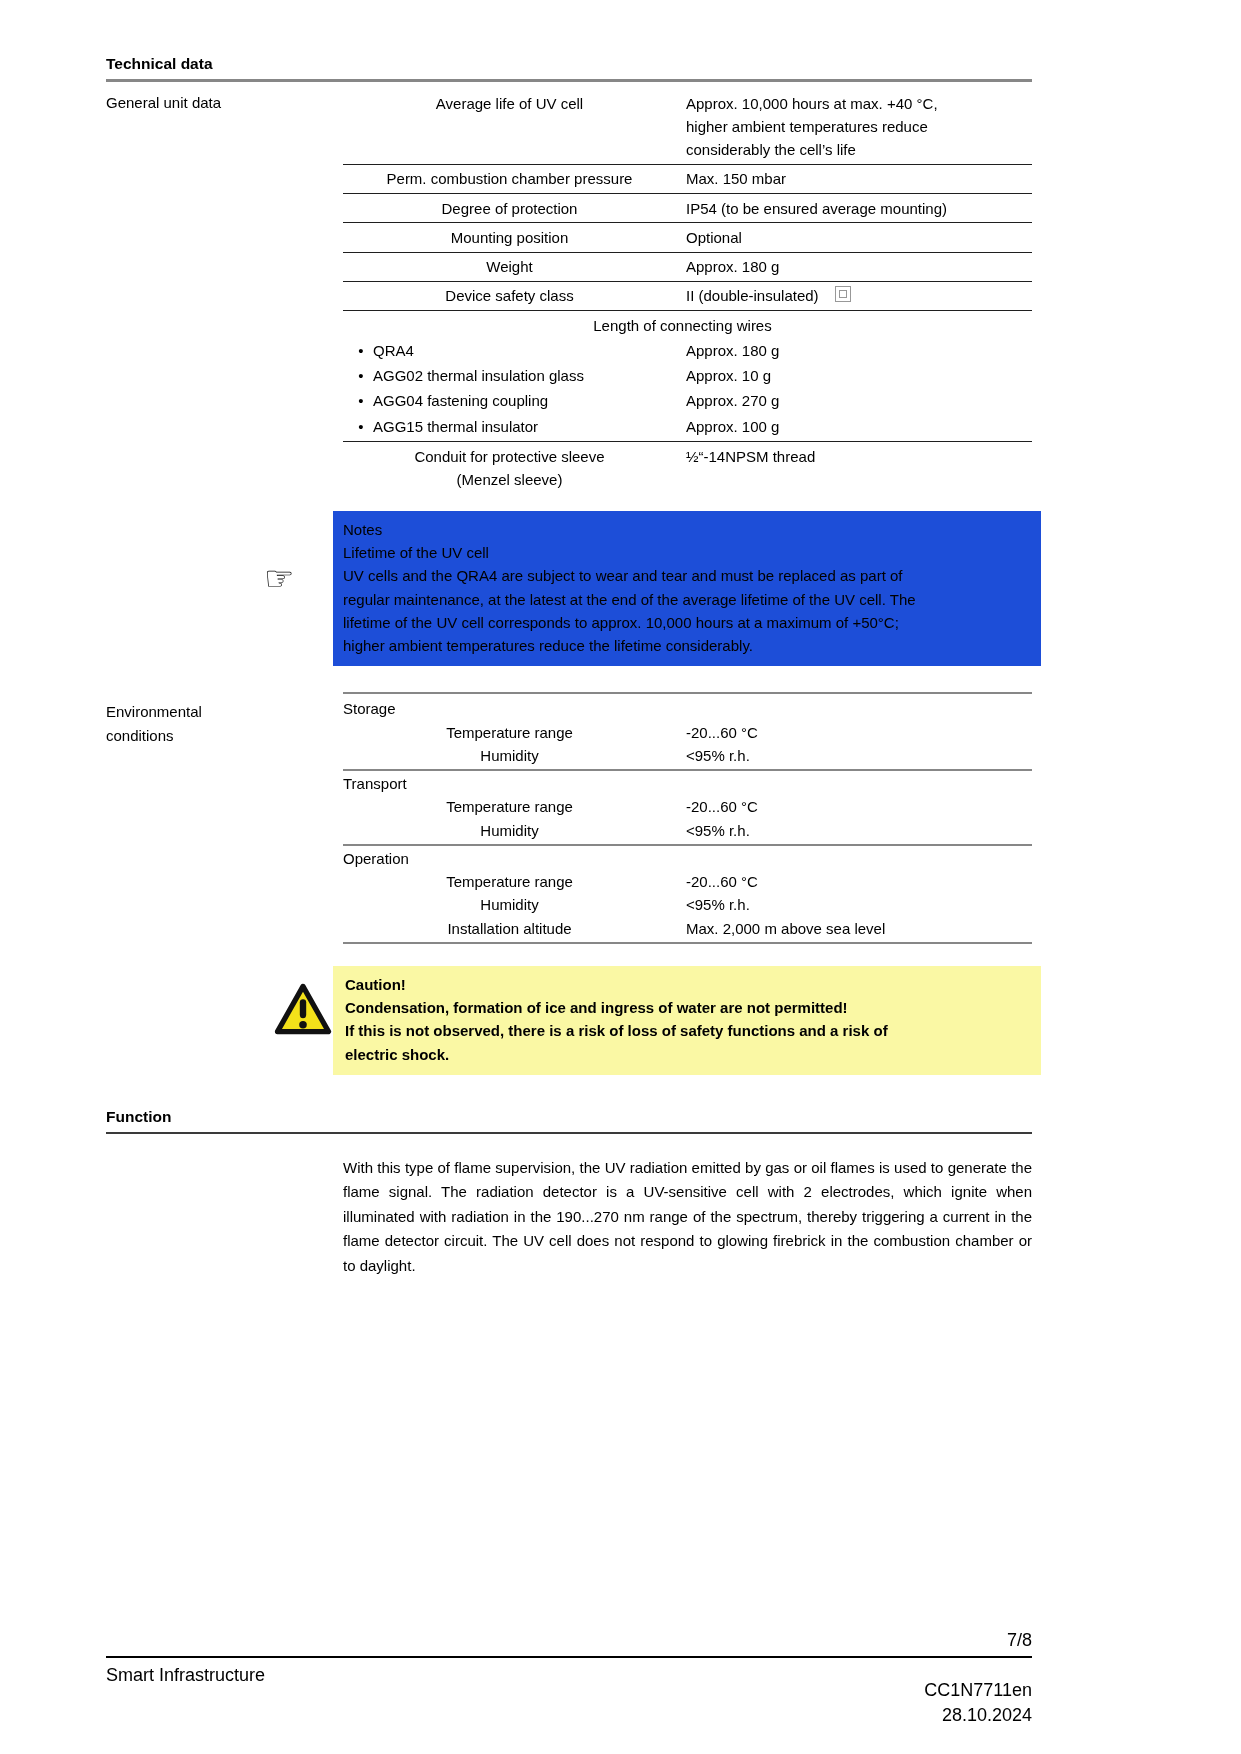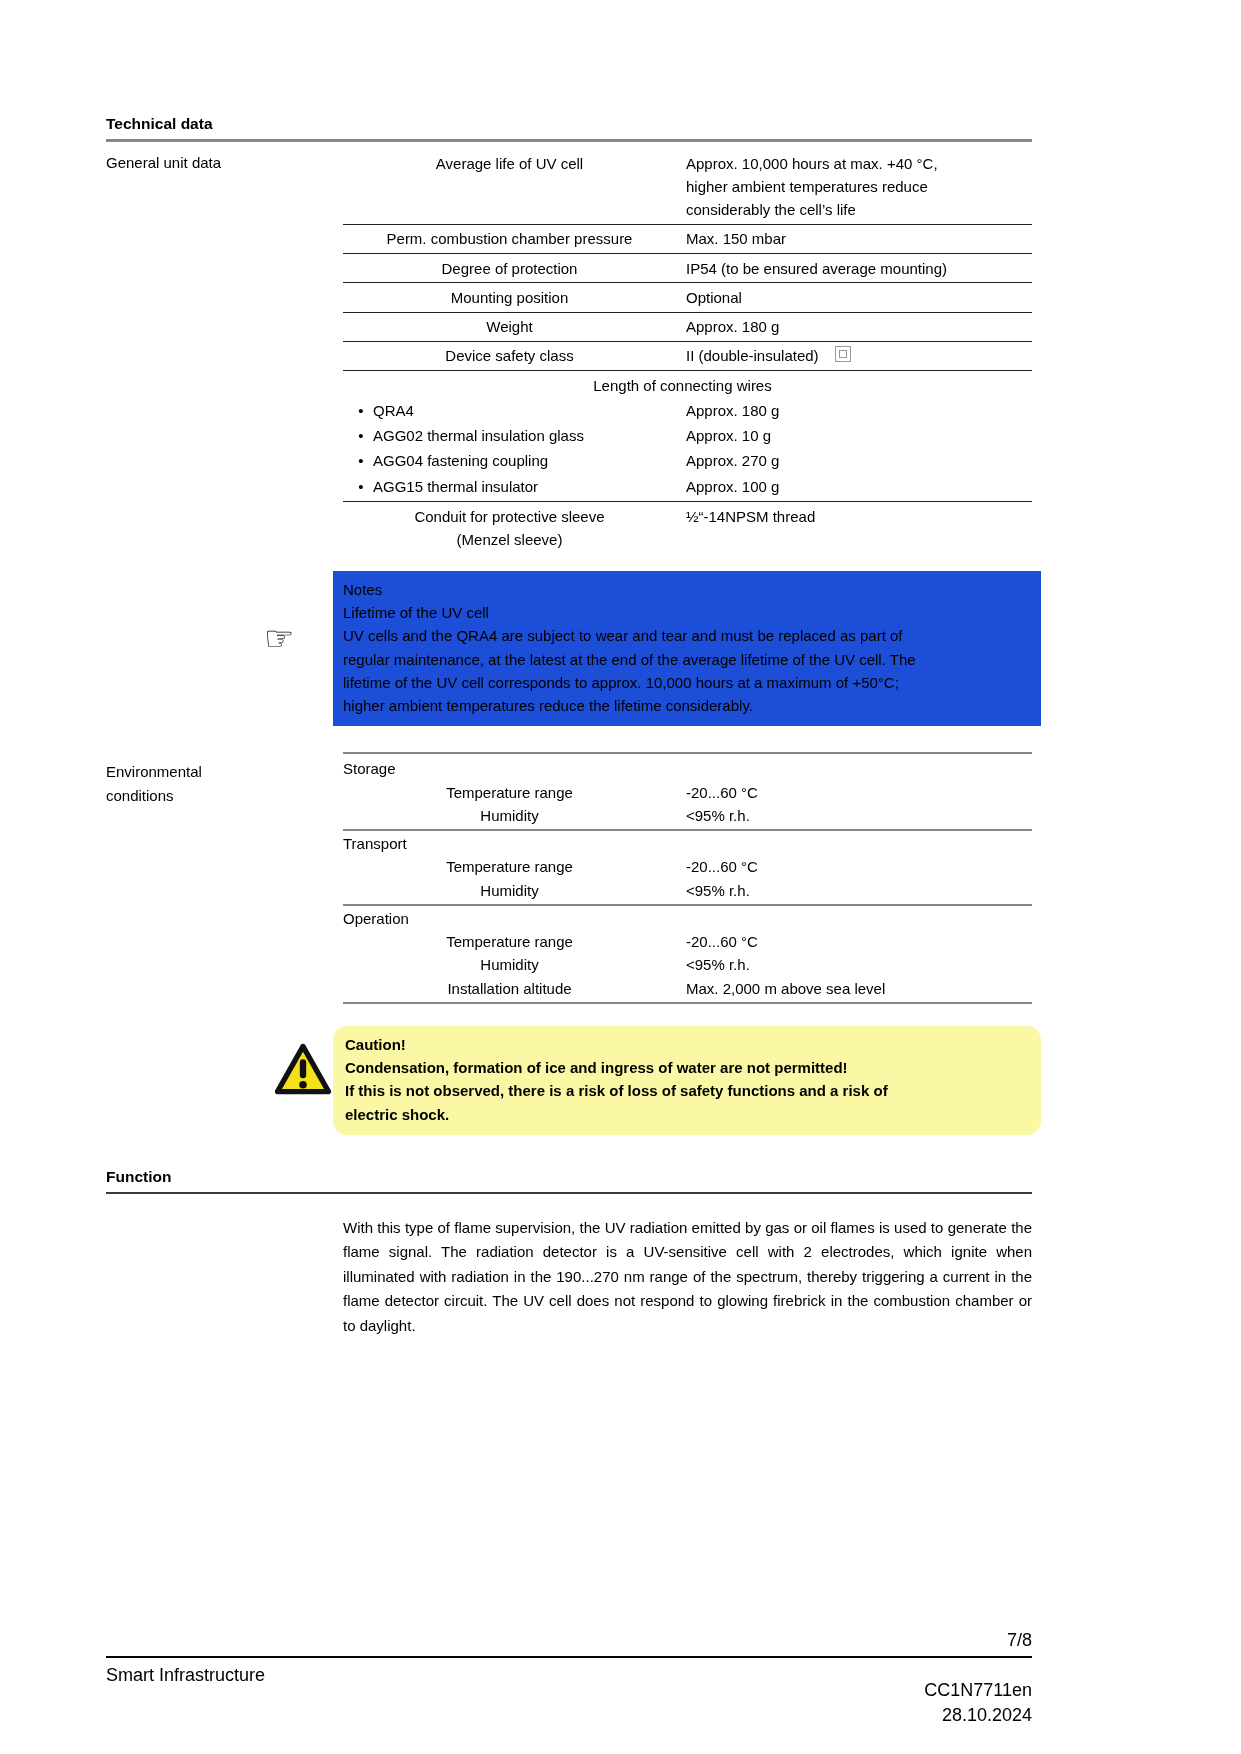--- a/index.html
+++ b/index.html
@@ -13,21 +13,21 @@
     color: #000;
     font-family: "Liberation Sans", sans-serif;
     font-size: 15px;
     line-height: 1.55;
   }
   .content {
     position: absolute;
     left: 106px;
     top: 0;
     width: 926px;
-    padding-top: 112px;
+    padding-top: 52px;
   }
   .sec-heading {
     font-weight: bold;
     font-size: 15.5px;
     margin: 0 0 3px 0;
   }
   .rule-gray { height: 3px; background: #878787; margin-bottom: 7px; }
   .rule-dark { height: 2px; background: #3a3a3a; margin-bottom: 7px; }
 
   .section { position: relative; }
@@ -85,21 +85,20 @@
   .grp-header { font-weight: normal; }
   .env-row { display: flex; }
 
   .caution-wrap { position: relative; margin-top: 22px; }
   .caution-box {
     margin-left: 227px;
     width: 708px;
     background: #faf8a4;
     padding: 7px 22px 9px 12px;
     font-weight: bold;
-    border-radius: 14px;
   }
   .warn-icon { position: absolute; left: 168px; top: 16px; }
 
   .function-section { margin-top: 30px; }
   .function-body {
     margin-left: 237px;
     width: 689px;
     margin-top: 22px;
     text-align: justify;
     line-height: 1.63;

